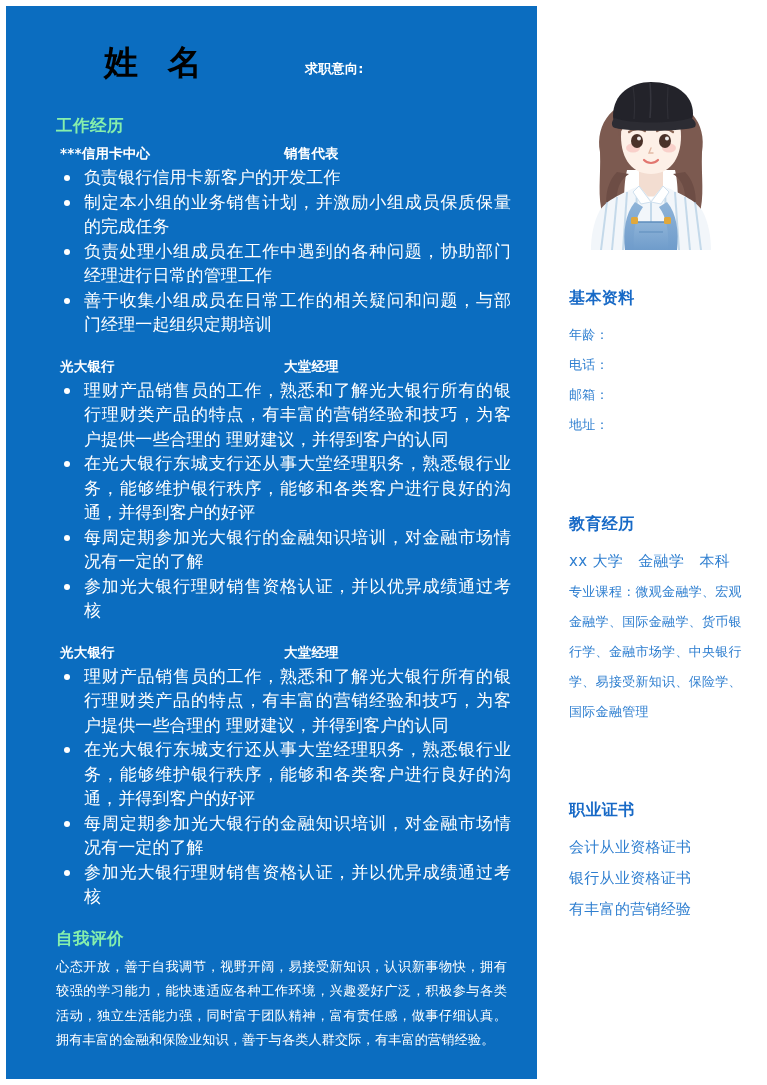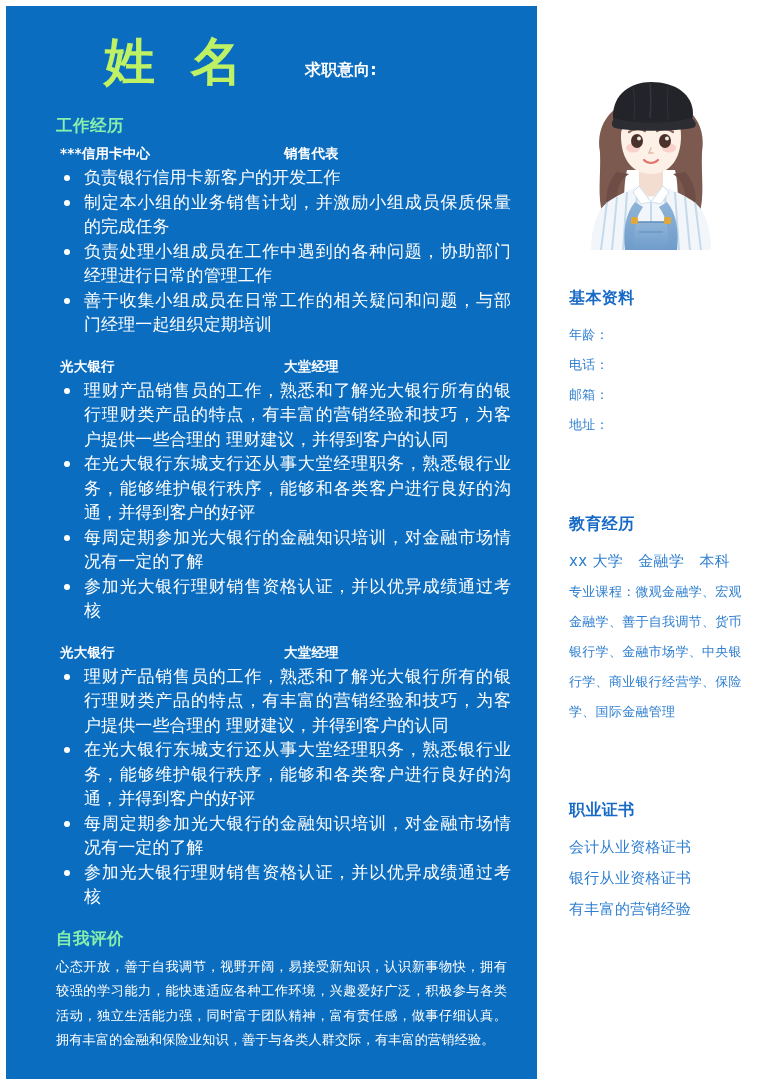--- a/index.html
+++ b/index.html
@@ -39,32 +39,32 @@
   #header {
     position: absolute;
     left: 0; top: 0;
     width: 531px;
     height: 108px;
   }
   #full-name {
     position: absolute;
     left: 98px;
     top: 34px;
-    font-size: 51px;
-    font-weight: 700;
-    color: #bef264;
+    font-size: 34px;
+    font-weight: 700;
+    color: #000000;
     letter-spacing: 9px;
     line-height: 44px;
     white-space: nowrap;
   }
   #job-objective {
     position: absolute;
     left: 299px;
     top: 54px;
-    font-size: 16px;
+    font-size: 13px;
     font-weight: 700;
     color: #ffffff;
     white-space: nowrap;
     letter-spacing: 0.3px;
   }
 
   
   #left-content {
     position: absolute;
     left: 0;
@@ -366,21 +366,21 @@
       <div class="side-title">基本资料</div>
       <div class="side-row">年龄：</div>
       <div class="side-row">电话：</div>
       <div class="side-row">邮箱：</div>
       <div class="side-row">地址：</div>
     </div>
 
     <div class="side-block" id="block-edu">
       <div class="side-title">教育经历</div>
       <div class="side-line">xx 大学　金融学　本科</div>
-      <div class="side-text">专业课程：微观金融学、宏观金融学、善于自我调节、货币银行学、金融市场学、中央银行学、商业银行经营学、保险学、国际金融管理</div>
+      <div class="side-text">专业课程：微观金融学、宏观金融学、国际金融学、货币银行学、金融市场学、中央银行学、易接受新知识、保险学、国际金融管理</div>
     </div>
 
     <div class="side-block" id="block-cert">
       <div class="side-title">职业证书</div>
       <div class="side-line">会计从业资格证书</div>
       <div class="side-line">银行从业资格证书</div>
       <div class="side-line">有丰富的营销经验</div>
     </div>
 
   </div>

